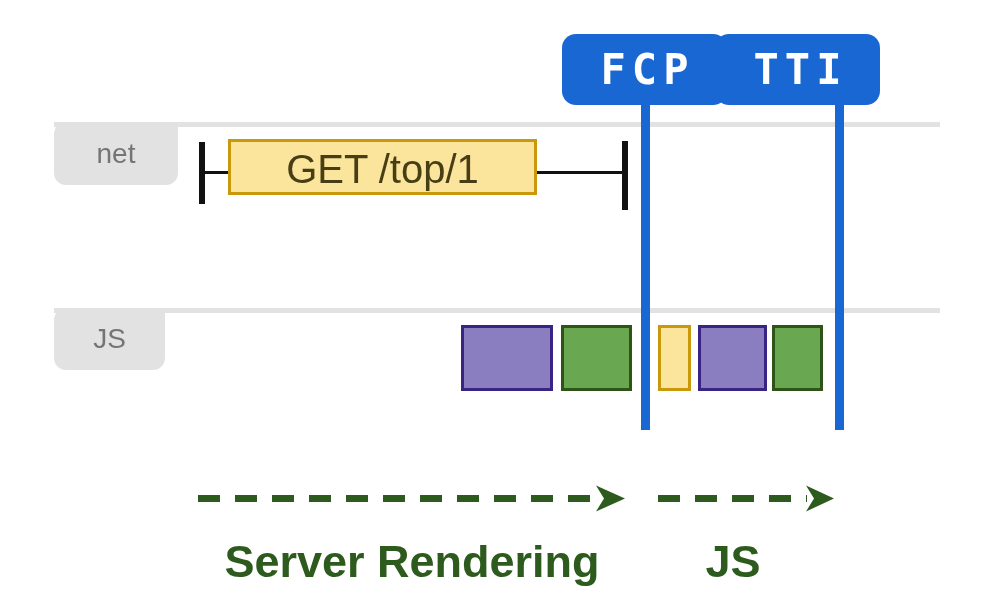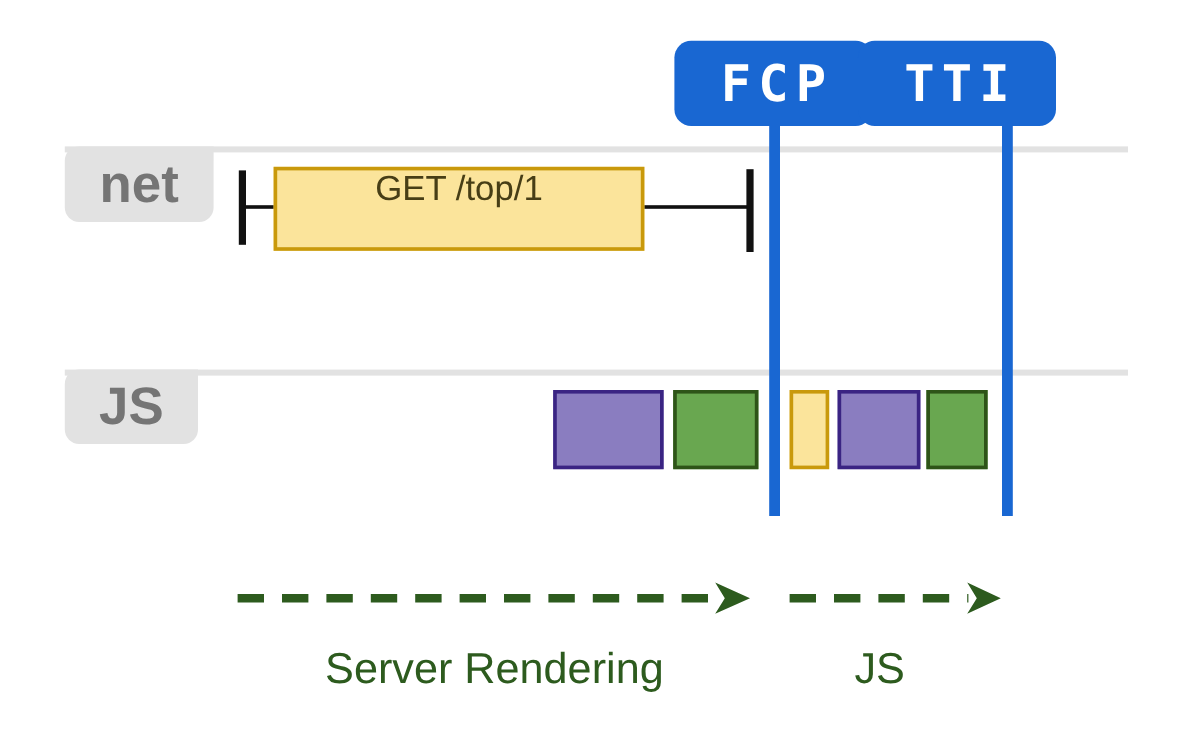--- a/index.html
+++ b/index.html
@@ -18,51 +18,50 @@
   #badge-tti{left:715px;}
   .vline{position:absolute;top:100px;width:9px;height:330px;background:var(--accent-blue);z-index:3;}
   #vline-fcp{left:641px;}
   #vline-tti{left:835px;}
   
   .track-line{position:absolute;height:5px;background:var(--track-gray);z-index:0;}
   #net-line{left:54px;top:122px;width:886px;}
   #js-line{left:54px;top:308px;width:886px;}
   .track-label{
     position:absolute;background:var(--track-gray);color:var(--label-gray);
-    display:flex;align-items:center;justify-content:center;font-size:44px;z-index:1;
+    display:flex;align-items:center;justify-content:center;font-size:28px;z-index:1;
     border-radius:12px 0 12px 12px;
-    font-weight:bold;
   }
   #net-label{left:54px;top:122px;width:124px;height:63px;}
   #js-label{left:54px;top:308px;width:111px;height:62px;}
   
   .bracket{position:absolute;width:6px;background:var(--bracket-black);z-index:2;}
   #bracket-left{left:199px;top:142px;height:62px;}
   #bracket-right{left:622px;top:141px;height:69px;}
   .connector{position:absolute;height:3px;background:var(--bracket-black);top:171px;z-index:1;}
   #connector-left{left:202px;width:28px;}
   #connector-right{left:535px;width:89px;}
   #request-box{
-    position:absolute;left:228px;top:139px;width:309px;height:70px;box-sizing:border-box;
+    position:absolute;left:228px;top:139px;width:309px;height:56px;box-sizing:border-box;
     background:var(--task-yellow);border:3px solid var(--task-yellow-border);
-    display:flex;align-items:flex-start;justify-content:center;
-    font-size:29px;color:var(--request-text);z-index:2;
+    display:flex;align-items:flex-end;justify-content:center;
+    font-size:40px;color:var(--request-text);z-index:2;
   }
   
   .seg{position:absolute;top:325px;height:66px;box-sizing:border-box;border:3px solid;z-index:2;}
   .seg-purple{background:var(--task-purple);border-color:var(--task-purple-border);}
   .seg-green{background:var(--task-green);border-color:var(--task-green-border);}
   .seg-yellow{background:var(--task-yellow);border-color:var(--task-yellow-border);}
   
   #arrows{position:absolute;left:0;top:0;width:994px;height:614px;z-index:1;}
   .arrow-line{stroke:var(--arrow-green);stroke-width:7;fill:none;stroke-dasharray:22 15;}
   .arrow-head{fill:var(--arrow-green);}
   .phase-label{
     position:absolute;top:536px;transform:translateX(-50%);
-    font-size:36px;color:var(--arrow-green);white-space:nowrap;z-index:1;
+    font-size:45px;color:var(--arrow-green);white-space:nowrap;z-index:1;font-weight:bold;
   }
   #phase-server{left:412px;}
   #phase-js{left:733px;}
 </style>
 </head>
 <body>
 
 <div id="canvas">
 
   <div class="badge" id="badge-fcp">

